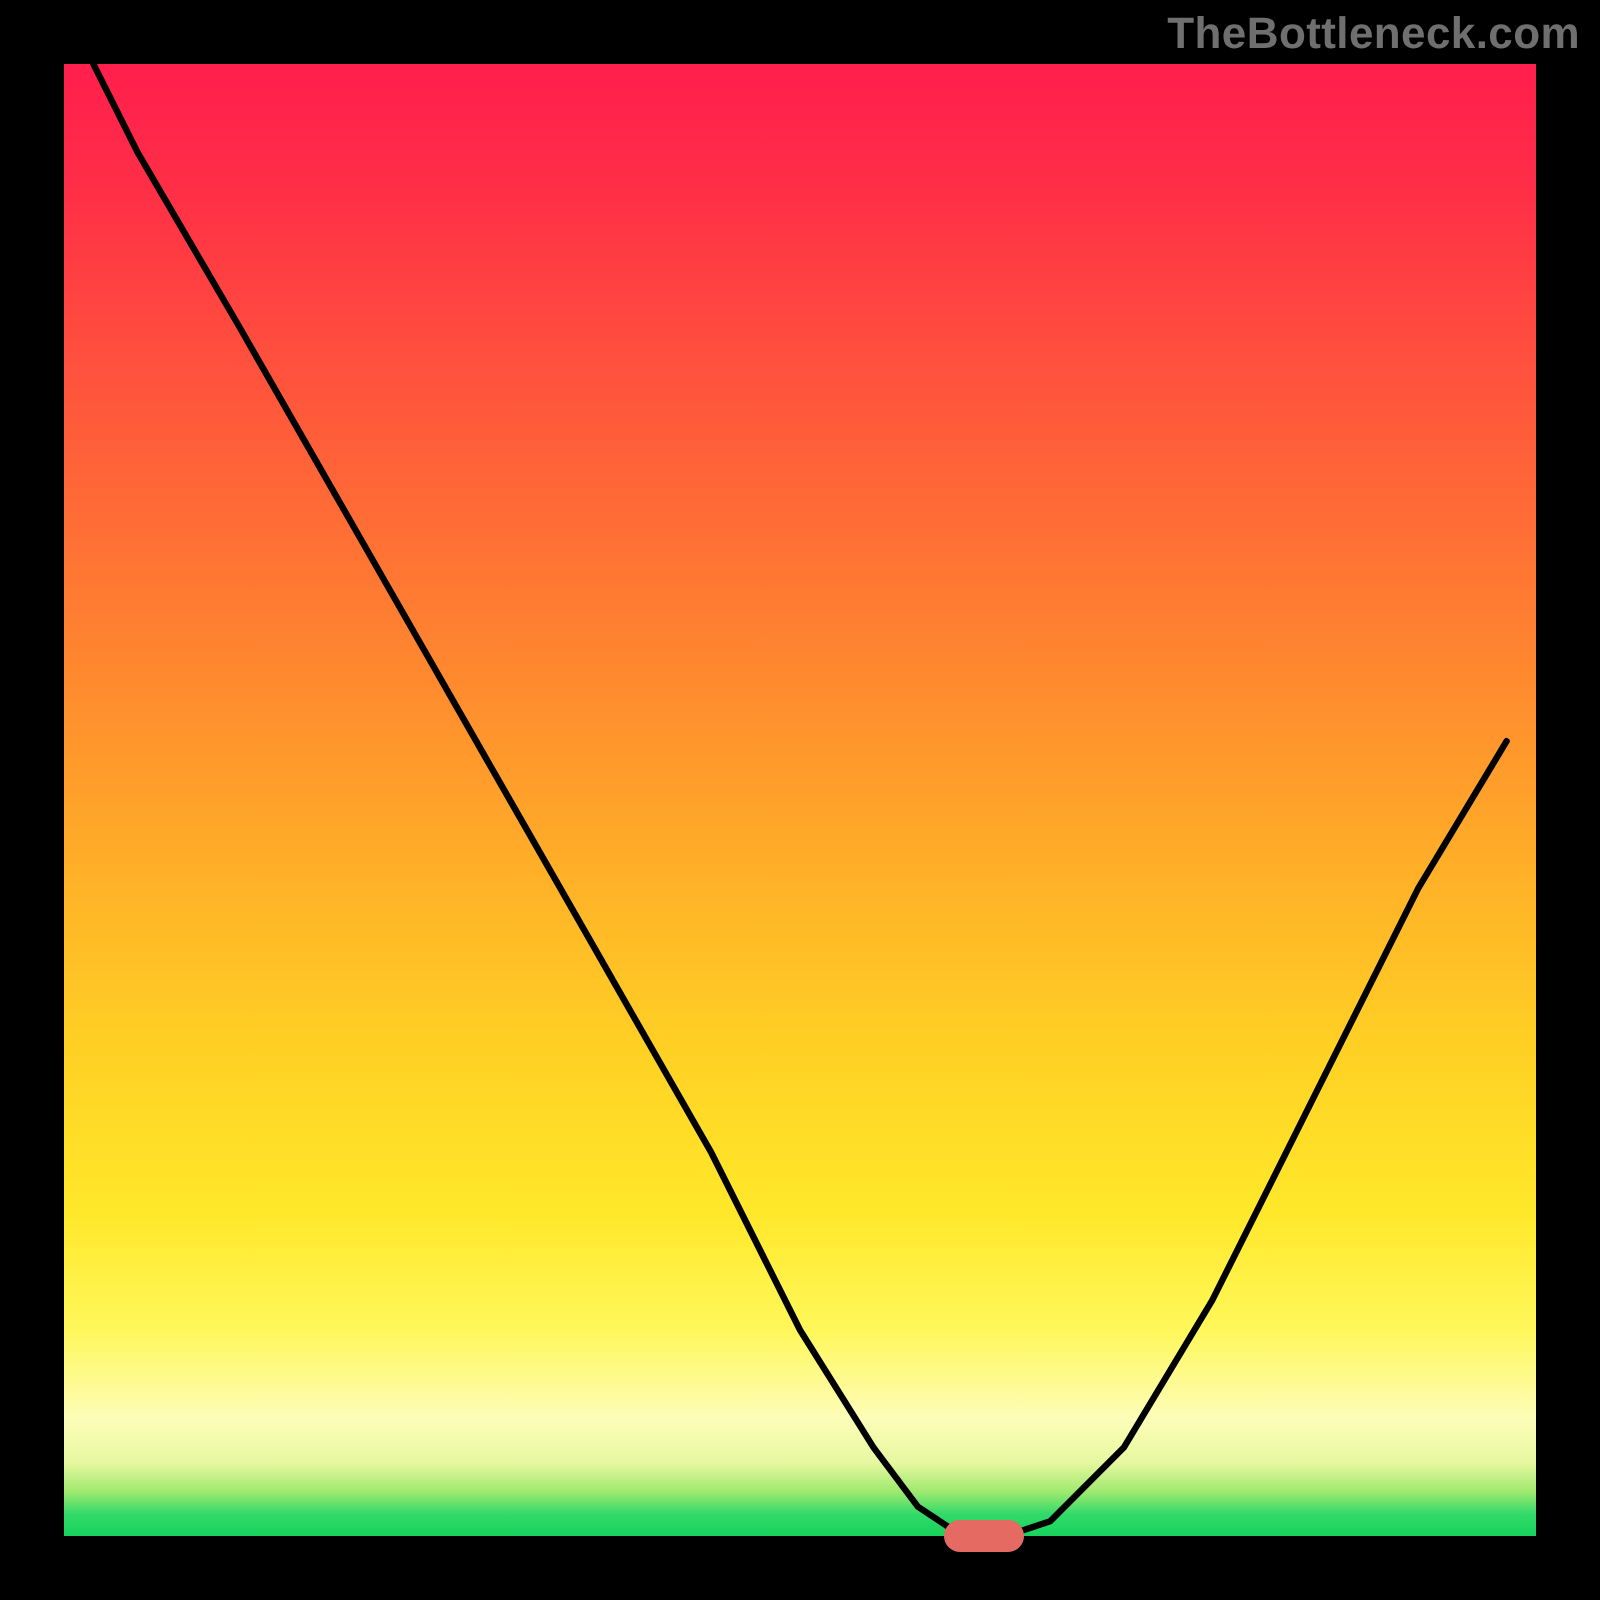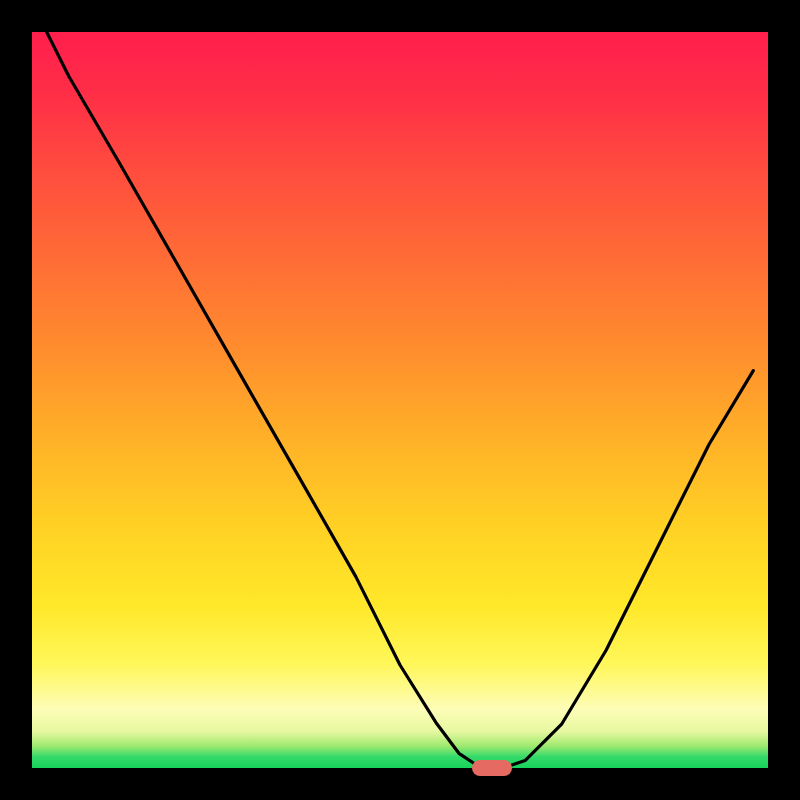--- a/index.html
+++ b/index.html
@@ -66,20 +66,21 @@
     height: 16px;
     border-radius: 8px;
     background: #e46a62;
     transform: translate(-50%, -50%);
   }
 </style>
 </head>
 <body>
 
 <div class="frame">
+  <div class="watermark">TheBottleneck.com</div>
 
   <div class="plot">
     <div class="grad"></div>
     <svg class="curve" viewBox="0 0 736 736" preserveAspectRatio="none">
       <path id="curve-path" fill="none" stroke="#000" stroke-width="3.2" stroke-linejoin="round" stroke-linecap="round" d="M14.7 0.0 L36.8 44.2 L88.3 132.5 L147.2 235.5 L206.1 338.6 L265.0 441.6 L323.8 544.6 L368.0 633.0 L404.8 691.8 L426.9 721.3 L449.0 736.0 L471.0 736.0 L493.1 728.6 L529.9 691.8 L574.1 618.2 L625.6 515.2 L677.1 412.2 L721.3 338.6"></path>
     </svg>
     <div id="marker" class="marker" style="left: 460px; top: 736px;"></div>
   </div>
 </div>
 

